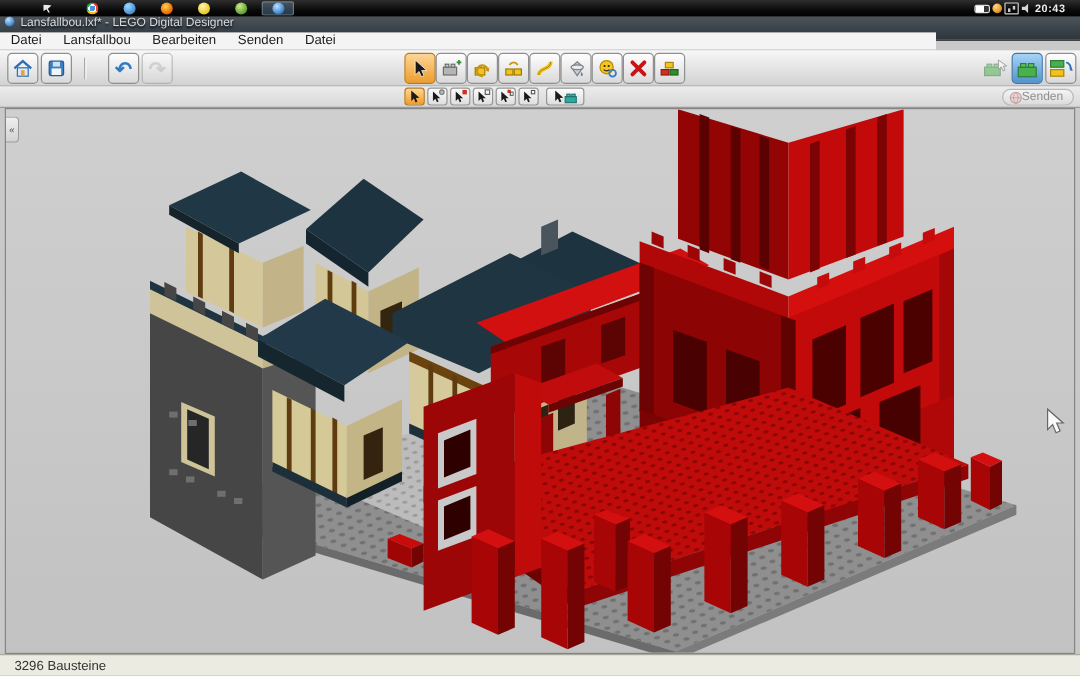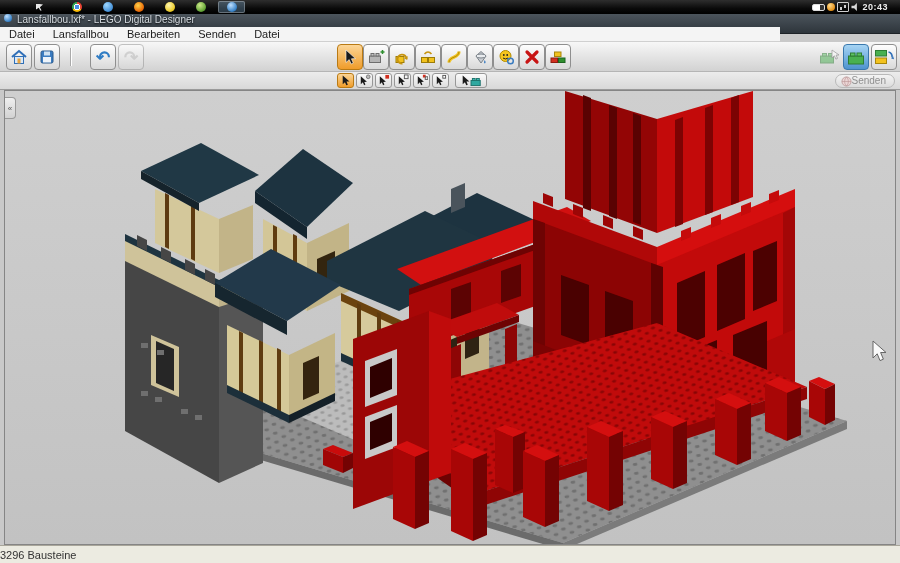--- a/index.html
+++ b/index.html
@@ -67,21 +67,21 @@
   .viewport{position:absolute;left:4px;right:4px;top:90px;bottom:18px;border:1px solid #858585;
     background:linear-gradient(#cfcfcf,#c2c2c2);overflow:hidden;}
   .viewport svg.scene{position:absolute;left:0;top:0;width:100%;height:100%;}
   .palette-handle{position:absolute;left:0;top:6px;width:10px;height:20px;background:linear-gradient(#efefef,#d2d2d2);
     border:1px solid #9a9a9a;border-left:none;border-radius:0 4px 4px 0;font-size:8px;color:#555;
     display:flex;align-items:center;justify-content:center;z-index:5;}
 
   
   .statusbar{position:absolute;left:0;bottom:0;width:900px;height:18px;background:#ecebe1;
     border-top:1px solid #a9a69a;display:flex;align-items:center;box-sizing:border-box;}
-  .status-text{font-size:11px;color:#333;margin-left:0;text-align:right;}
+  .status-text{font-size:11px;color:#333;margin-left:12px;text-align:right;}
 </style>
 </head>
 <body>
 
 <div class="screen">
 
   <div class="taskbar">
     <div class="tb-pointer"></div>
     <div class="tb-apps">
       <div class="slot">

